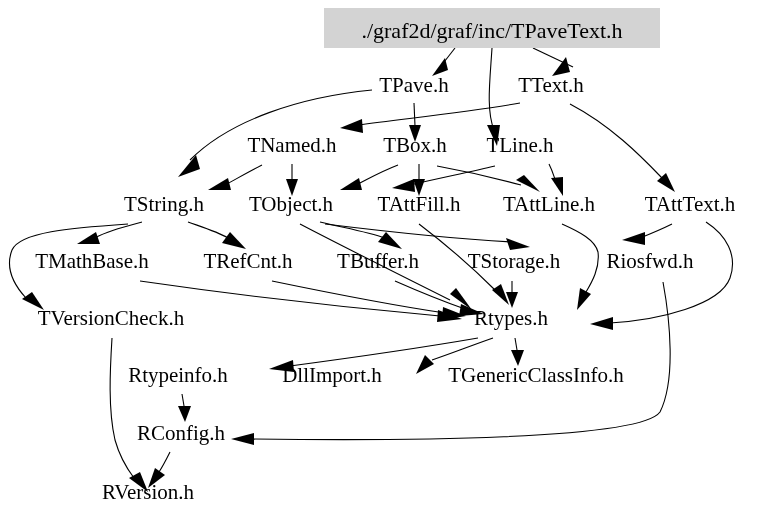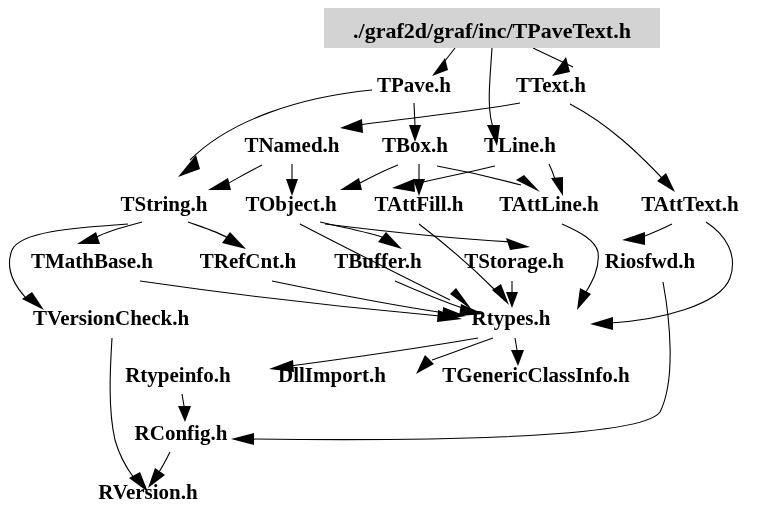--- a/index.html
+++ b/index.html
@@ -7,21 +7,20 @@
     padding: 0;
     background: #ffffff;
   }
   #graph-root {
     position: relative;
     width: 764px;
     height: 528px;
     background: #ffffff;
     font-family: "Liberation Serif", "DejaVu Serif", serif;
     overflow: hidden;
-    font-weight: bold;
   }
   #graph-svg {
     position: absolute;
     left: 0;
     top: 0;
     width: 764px;
     height: 528px;
   }
   .edge-path {
     fill: none;

